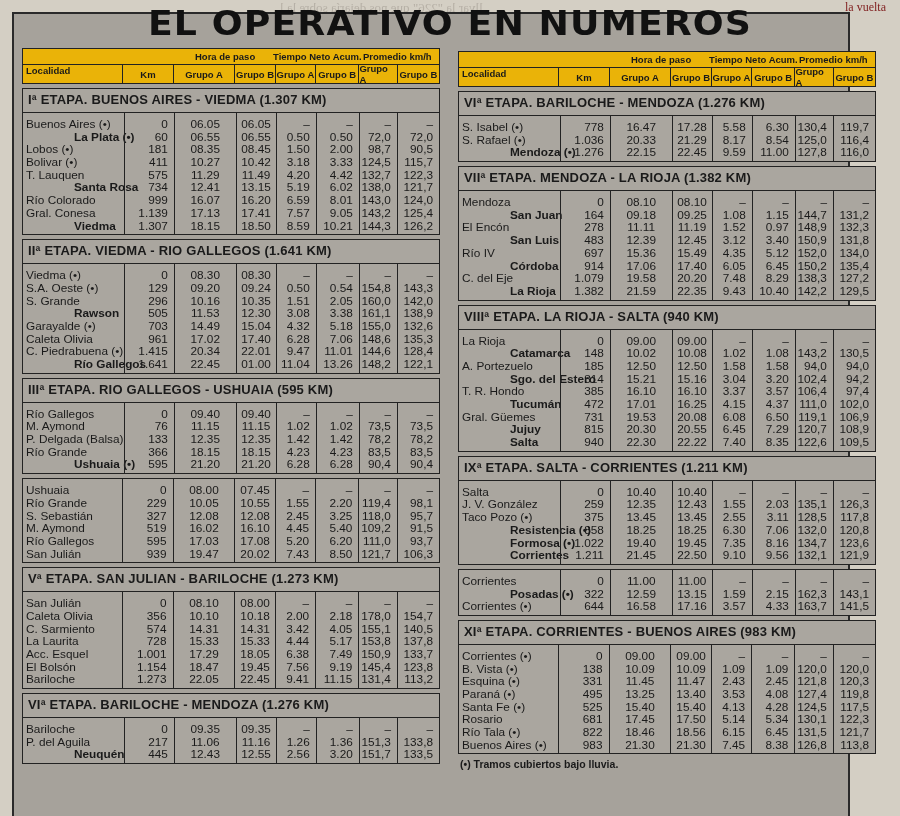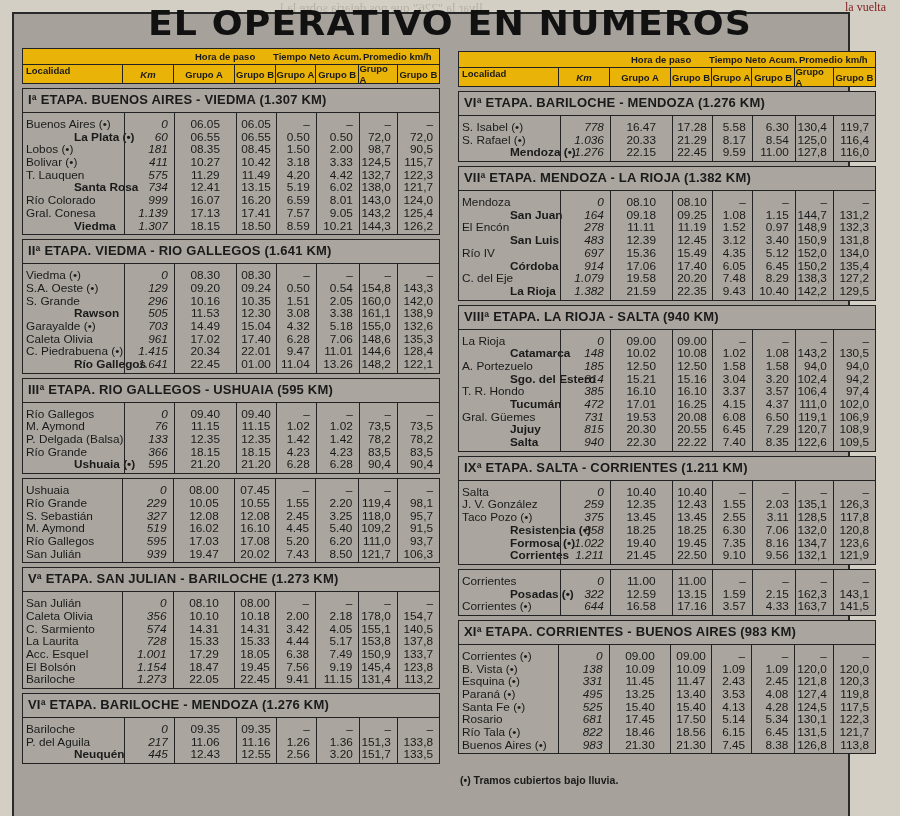--- a/index.html
+++ b/index.html
@@ -47,23 +47,23 @@
     font-size:13px; font-weight:bold; padding:3px 4px 2px 5px; height:18px;
     border-bottom:1.5px solid #222; letter-spacing:0.2px; white-space:nowrap;
   }
   .stage-body { display:flex; }
   .stage-body .c { border-left:1.5px solid #222; padding:5px 0 2px 0; }
   .stage-body .c:first-child { border-left:none; padding-left:3px; }
   .cell { font-size:11.8px; line-height:12.7px; height:12.7px; white-space:nowrap; }
   .c.num .cell { text-align:right; padding-right:6px; }
   .c.time .cell { text-align:center; }
   .b { font-weight:bold;margin-left:48px; }
-  .w0 { width:98px; } .w1 { width:50px;font-style:italic; } .w2 { width:62px; } .w3 { width:40px; }
+  .w0 { width:98px; } .w1 { width:50px; } .w2 { width:62px; } .w3 { width:40px; }
   .w4 { width:40px; } .w5 { width:43px; } .w6 { width:38px; } .w7 { width:42px; }
-  .note { font-size:10.5px; font-weight:bold; margin-top:20px; padding-left:2px; }
+  .note { font-size:10.5px; font-weight:bold; margin-top:4px; padding-left:2px; }
 </style>
 </head>
 <body>
 
 <div class="bleed">llvar la "226" que nos dejaría sobre la l</div>
 <div class="bleed2">la vuelta</div>
 
 <div class="panel"></div>
 <div class="title">EL OPERATIVO EN NUMEROS</div>
 

